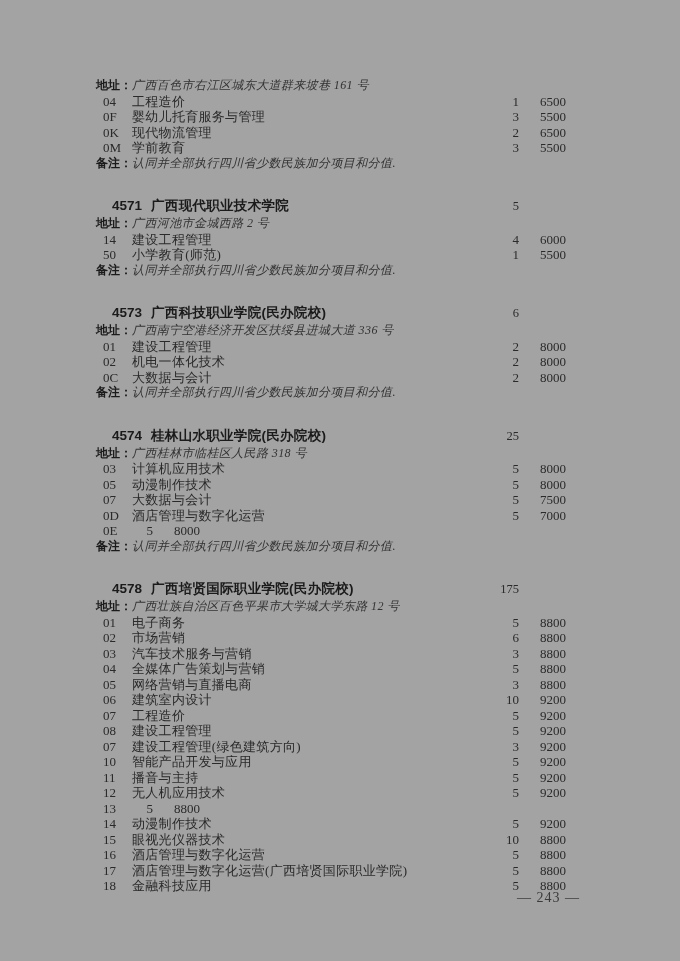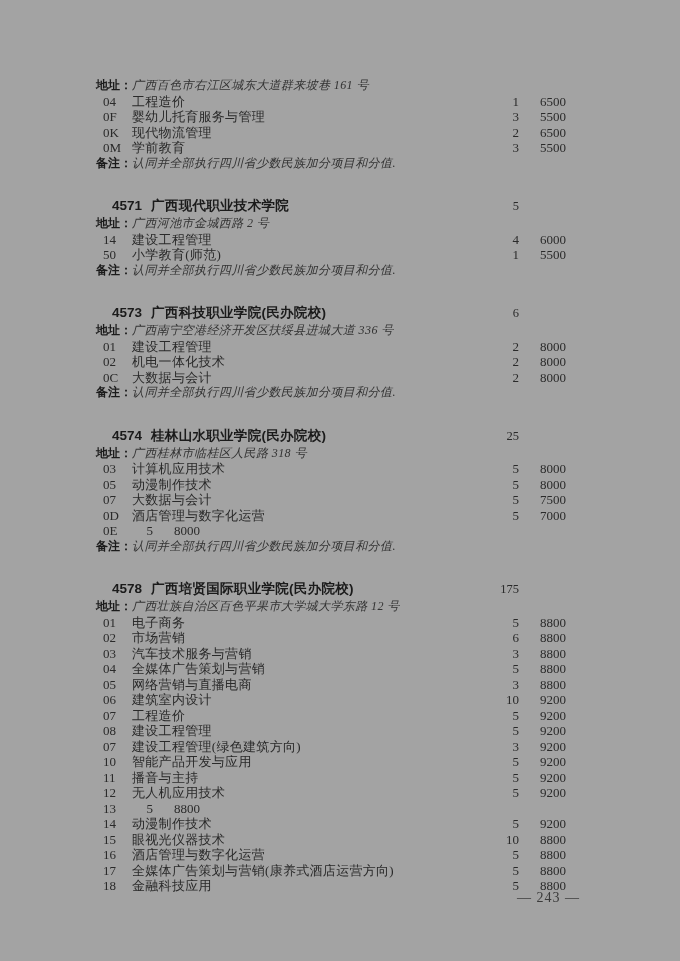--- a/index.html
+++ b/index.html
@@ -280,21 +280,21 @@
           <span class="major-fee">8800</span>
         </div>
         <div class="major-row">
           <span class="major-code">16</span>
           <span class="major-name">酒店管理与数字化运营</span>
           <span class="major-count">5</span>
           <span class="major-fee">8800</span>
         </div>
         <div class="major-row">
           <span class="major-code">17</span>
-          <span class="major-name">全媒体广告策划与营销(康养式酒店运营方向)</span>
+          <span class="major-name">酒店管理与数字化运营(广西培贤国际职业学院)</span>
           <span class="major-count">5</span>
           <span class="major-fee">8800</span>
         </div>
         <div class="major-row">
           <span class="major-code">18</span>
           <span class="major-name">金融科技应用</span>
           <span class="major-count">5</span>
           <span class="major-fee">8800</span>
         </div>
       </section>

